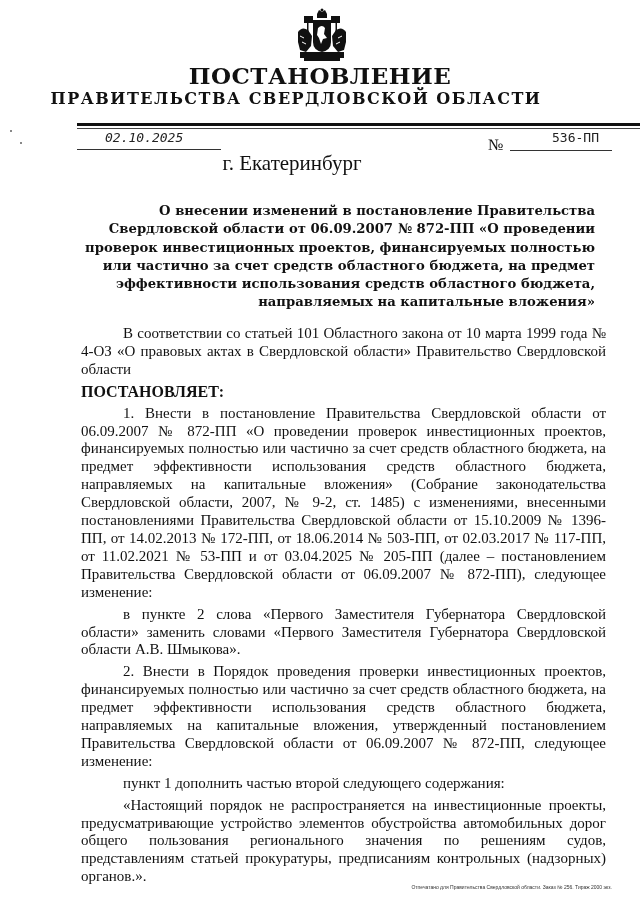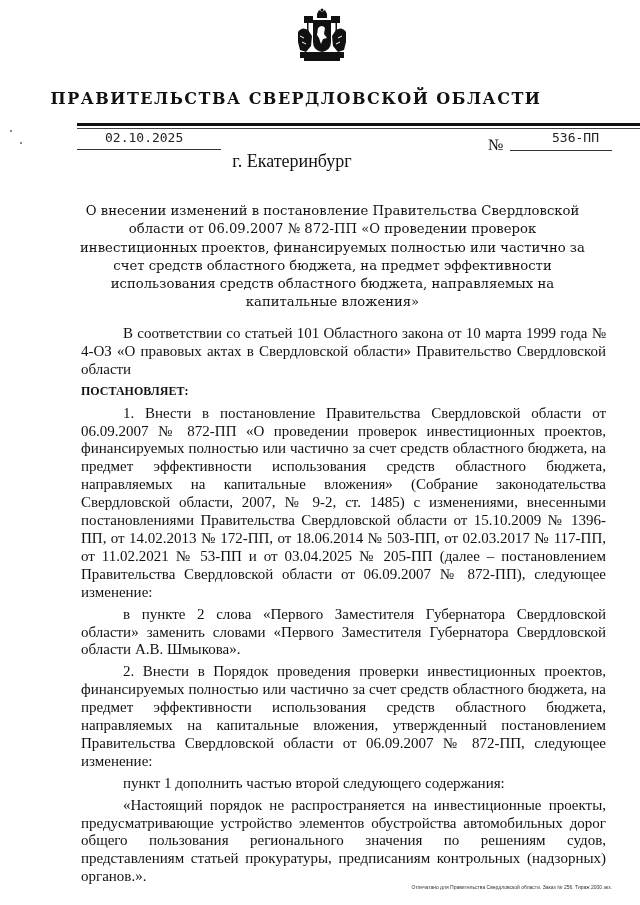--- a/index.html
+++ b/index.html
@@ -14,51 +14,51 @@
     }
     .title-sub {
       position: absolute; left: 0; width: 592px; top: 89px; text-align: center;
       font-family: "DejaVu Serif", serif; font-weight: bold; font-size: 16px; letter-spacing: 1.5px;
     }
     .rule-thick { position: absolute; left: 77px; width: 563px; top: 123px; height: 3px; background: #111; }
     .rule-thin { position: absolute; left: 77px; width: 563px; top: 128px; height: 1px; background: #444; }
 
     .date-value {
       position: absolute; left: 105px; top: 130px;
-      font-family: "DejaVu Sans Mono", monospace; font-size: 13px; color: #222;
+      font-family: "DejaVu Sans Mono", monospace; font-size: 13px; color: #222; font-style: italic;
     }
     .date-underline { position: absolute; left: 77px; width: 144px; top: 149px; height: 1px; background: #333; }
     .num-sign {
       position: absolute; left: 488px; top: 136px;
       font-family: "Liberation Serif", serif; font-size: 16px;
     }
     .num-value {
       position: absolute; left: 552px; top: 130px;
       font-family: "DejaVu Sans Mono", monospace; font-size: 13px; color: #222;
     }
     .num-underline { position: absolute; left: 510px; width: 102px; top: 150px; height: 1px; background: #333; }
 
     .city {
       position: absolute; left: 0; width: 584px; top: 151px; text-align: center;
-      font-family: "Liberation Serif", serif; font-size: 18px;
+      font-family: "Liberation Serif", serif; font-size: 21px;
     }
 
     .heading {
-      position: absolute; left: 70px; width: 525px; top: 202px; text-align: center;
-      font-family: "DejaVu Serif", serif; font-weight: normal; font-size: 13.2px; line-height: 18.3px;
+      position: absolute; left: 70px; width: 525px; top: 202px; text-align: right;
+      font-family: "DejaVu Serif", serif; font-weight: bold; font-size: 13.2px; line-height: 18.3px;
     }
 
     .body {
       position: absolute; left: 77px; width: 533px; top: 321px;
       font-family: "Liberation Serif", serif; font-size: 15px; line-height: 17.9px;
       text-align: justify;
     }
     .body p { margin: 4px; }
     .body .ind { text-indent: 42px; }
-    .body .kw { font-weight: bold; font-size: 12px; text-indent: 0; }
+    .body .kw { font-weight: bold; font-size: 16px; text-indent: 0; }
 
     .footer-note {
       position: absolute; right: 28px; top: 884px;
       font-family: "Liberation Sans", sans-serif; font-size: 5px; color: #333;
     }
     .scan-dot { position: absolute; width: 2px; height: 2px; background: #888; }
   </style>
 </head>
 <body>
 
@@ -78,20 +78,21 @@
     <path d="M22 20 Q26 16 29 20 L28 26 L31 30 L27 31 L25 36 L23 30 L21 27 Z" fill="#fff"></path>
 
     <path d="M2 24 Q6 18 12 22 L16 28 L15 38 L10 44 L4 42 L2 34 Z" fill="#111"></path>
     <path d="M50 24 Q46 18 40 22 L36 28 L37 38 L42 44 L48 42 L50 34 Z" fill="#111"></path>
     <path d="M4 28 L8 30 M6 34 L10 36 M46 28 L42 30 M44 34 L40 36" stroke="#fff" stroke-width="1"></path>
 
     <rect x="4" y="44" width="44" height="6" fill="#111"></rect>
     <rect x="8" y="50" width="36" height="3" fill="#111"></rect>
   </svg>
 
+  <div class="title-main">ПОСТАНОВЛЕНИЕ</div>
   <div class="title-sub">ПРАВИТЕЛЬСТВА СВЕРДЛОВСКОЙ ОБЛАСТИ</div>
 
   <div class="rule-thick"></div>
   <div class="rule-thin"></div>
 
   <div class="date-value">02.10.2025</div>
   <div class="date-underline"></div>
 
   <div class="num-sign">№</div>
   <div class="num-value">536-ПП</div>

